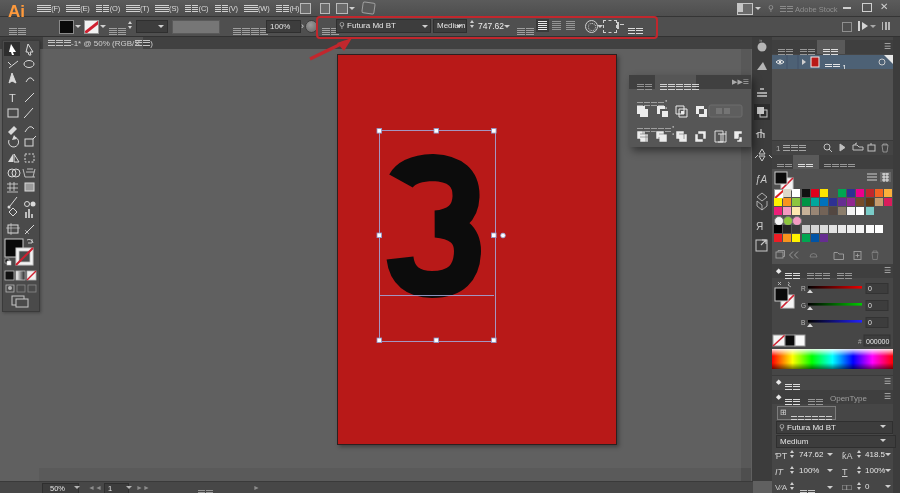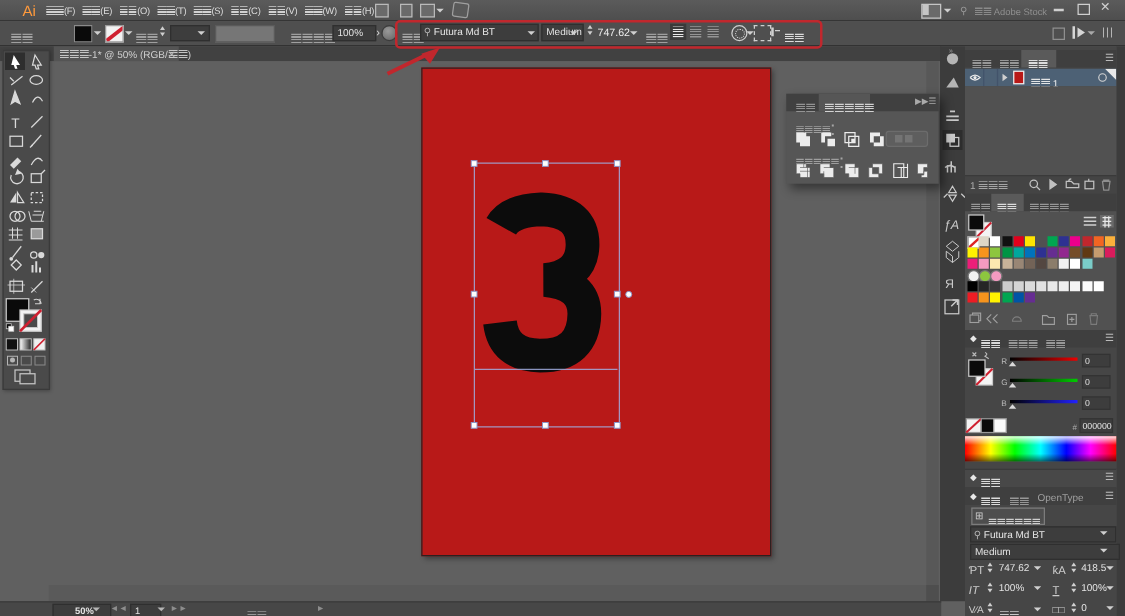--- a/index.html
+++ b/index.html
@@ -23,21 +23,21 @@
   .stp .d{border-top:3px solid #cfcfcf;}
   .txt{color:#d9d9d9;font-size:9px;line-height:10px;white-space:nowrap;}
   .chev{display:inline-block;width:0;height:0;border-left:3px solid transparent;
         border-right:3px solid transparent;border-top:3px solid #cfcfcf;}
   .ibox{background:#3d3d3d;border:1px solid #2f2f2f;color:#e3e3e3;font-size:8px;}
 </style></head>
 <body>
 
 <div class="abs" id="menubar" style="left:0;top:0;width:900px;height:16px;
   background:linear-gradient(#5b5b5b,#4e4e4e);border-bottom:1px solid #353535;"></div>
-<div class="abs" style="left:18px;top:2px;font-size:12px;font-weight:normal;color:#ff9a3c;letter-spacing:0;">Ai</div>
+<div class="abs" style="left:8px;top:2px;font-size:17px;font-weight:bold;color:#ff9a3c;letter-spacing:0;">Ai</div>
 <div class="abs txt menu" style="left:37px;top:4px;font-size:7.5px;color:#dcdcdc;letter-spacing:-.2px;">
   <span style="margin-right:4px;"><span class="c c7"></span><span class="c c7"></span>(F)</span>
   <span style="margin-right:4px;"><span class="c c7"></span><span class="c c7"></span>(E)</span>
   <span style="margin-right:4px;"><span class="c c7"></span><span class="c c7"></span>(O)</span>
   <span style="margin-right:4px;"><span class="c c7"></span><span class="c c7"></span>(T)</span>
   <span style="margin-right:4px;"><span class="c c7"></span><span class="c c7"></span>(S)</span>
   <span style="margin-right:4px;"><span class="c c7"></span><span class="c c7"></span>(C)</span>
   <span style="margin-right:4px;"><span class="c c7"></span><span class="c c7"></span>(V)</span>
   <span style="margin-right:4px;"><span class="c c7"></span><span class="c c7"></span>(W)</span>
   <span><span class="c c7"></span><span class="c c7"></span>(H)</span>
@@ -494,21 +494,21 @@
 <div class="abs chev" style="left:827px;top:486px;"></div>
 <div class="abs txt" style="left:842px;top:483px;font-size:8px;color:#cdcdcd;">□□</div>
 <div class="abs stp" style="left:856px;top:482px;width:6px;">
     <div class="u"></div>
     <div class="d"></div>
   </div>
 <div class="abs ibox" style="left:863px;top:481px;width:24px;height:11px;line-height:11px;padding-left:2px;background:none;border:none;">0</div>
 <div class="abs chev" style="left:885px;top:485px;"></div>
 
 <div class="abs" style="left:0;top:481px;width:753px;height:12px;background:#474747;border-top:1px solid #3a3a3a;"></div>
-<div class="abs ibox" style="left:42px;top:483px;width:28px;height:9px;line-height:9px;padding-left:17px;font-size:7.5px;font-weight:bold;">50%</div>
+<div class="abs ibox" style="left:42px;top:483px;width:28px;height:9px;line-height:9px;padding-left:7px;font-size:7.5px;">50%</div>
 <div class="abs chev" style="left:74px;top:486px;border-top-color:#b5b5b5;"></div>
 <div class="abs txt dim" style="left:88px;top:483px;font-size:7px;color:#8d8d8d;">◄◄</div>
 <div class="abs ibox" style="left:104px;top:483px;width:20px;height:9px;line-height:9px;padding-left:3px;font-size:7.5px;">1</div>
 <div class="abs chev" style="left:126px;top:486px;border-top-color:#b5b5b5;"></div>
 <div class="abs txt dim" style="left:136px;top:483px;font-size:7px;color:#8d8d8d;">►►</div>
 <div class="abs dim" style="left:197px;top:484px;color:#9d9d9d;"><span class="c c7"></span><span class="c c7"></span></div>
 <div class="abs txt dim" style="left:253px;top:483px;font-size:7px;color:#8d8d8d;">►</div>
 
 <div class="abs" id="pathfinder" style="left:629px;top:75px;width:122px;height:72px;
      background:#565656;box-shadow:3px 4px 8px rgba(0,0,0,.45);z-index:40;"></div>

